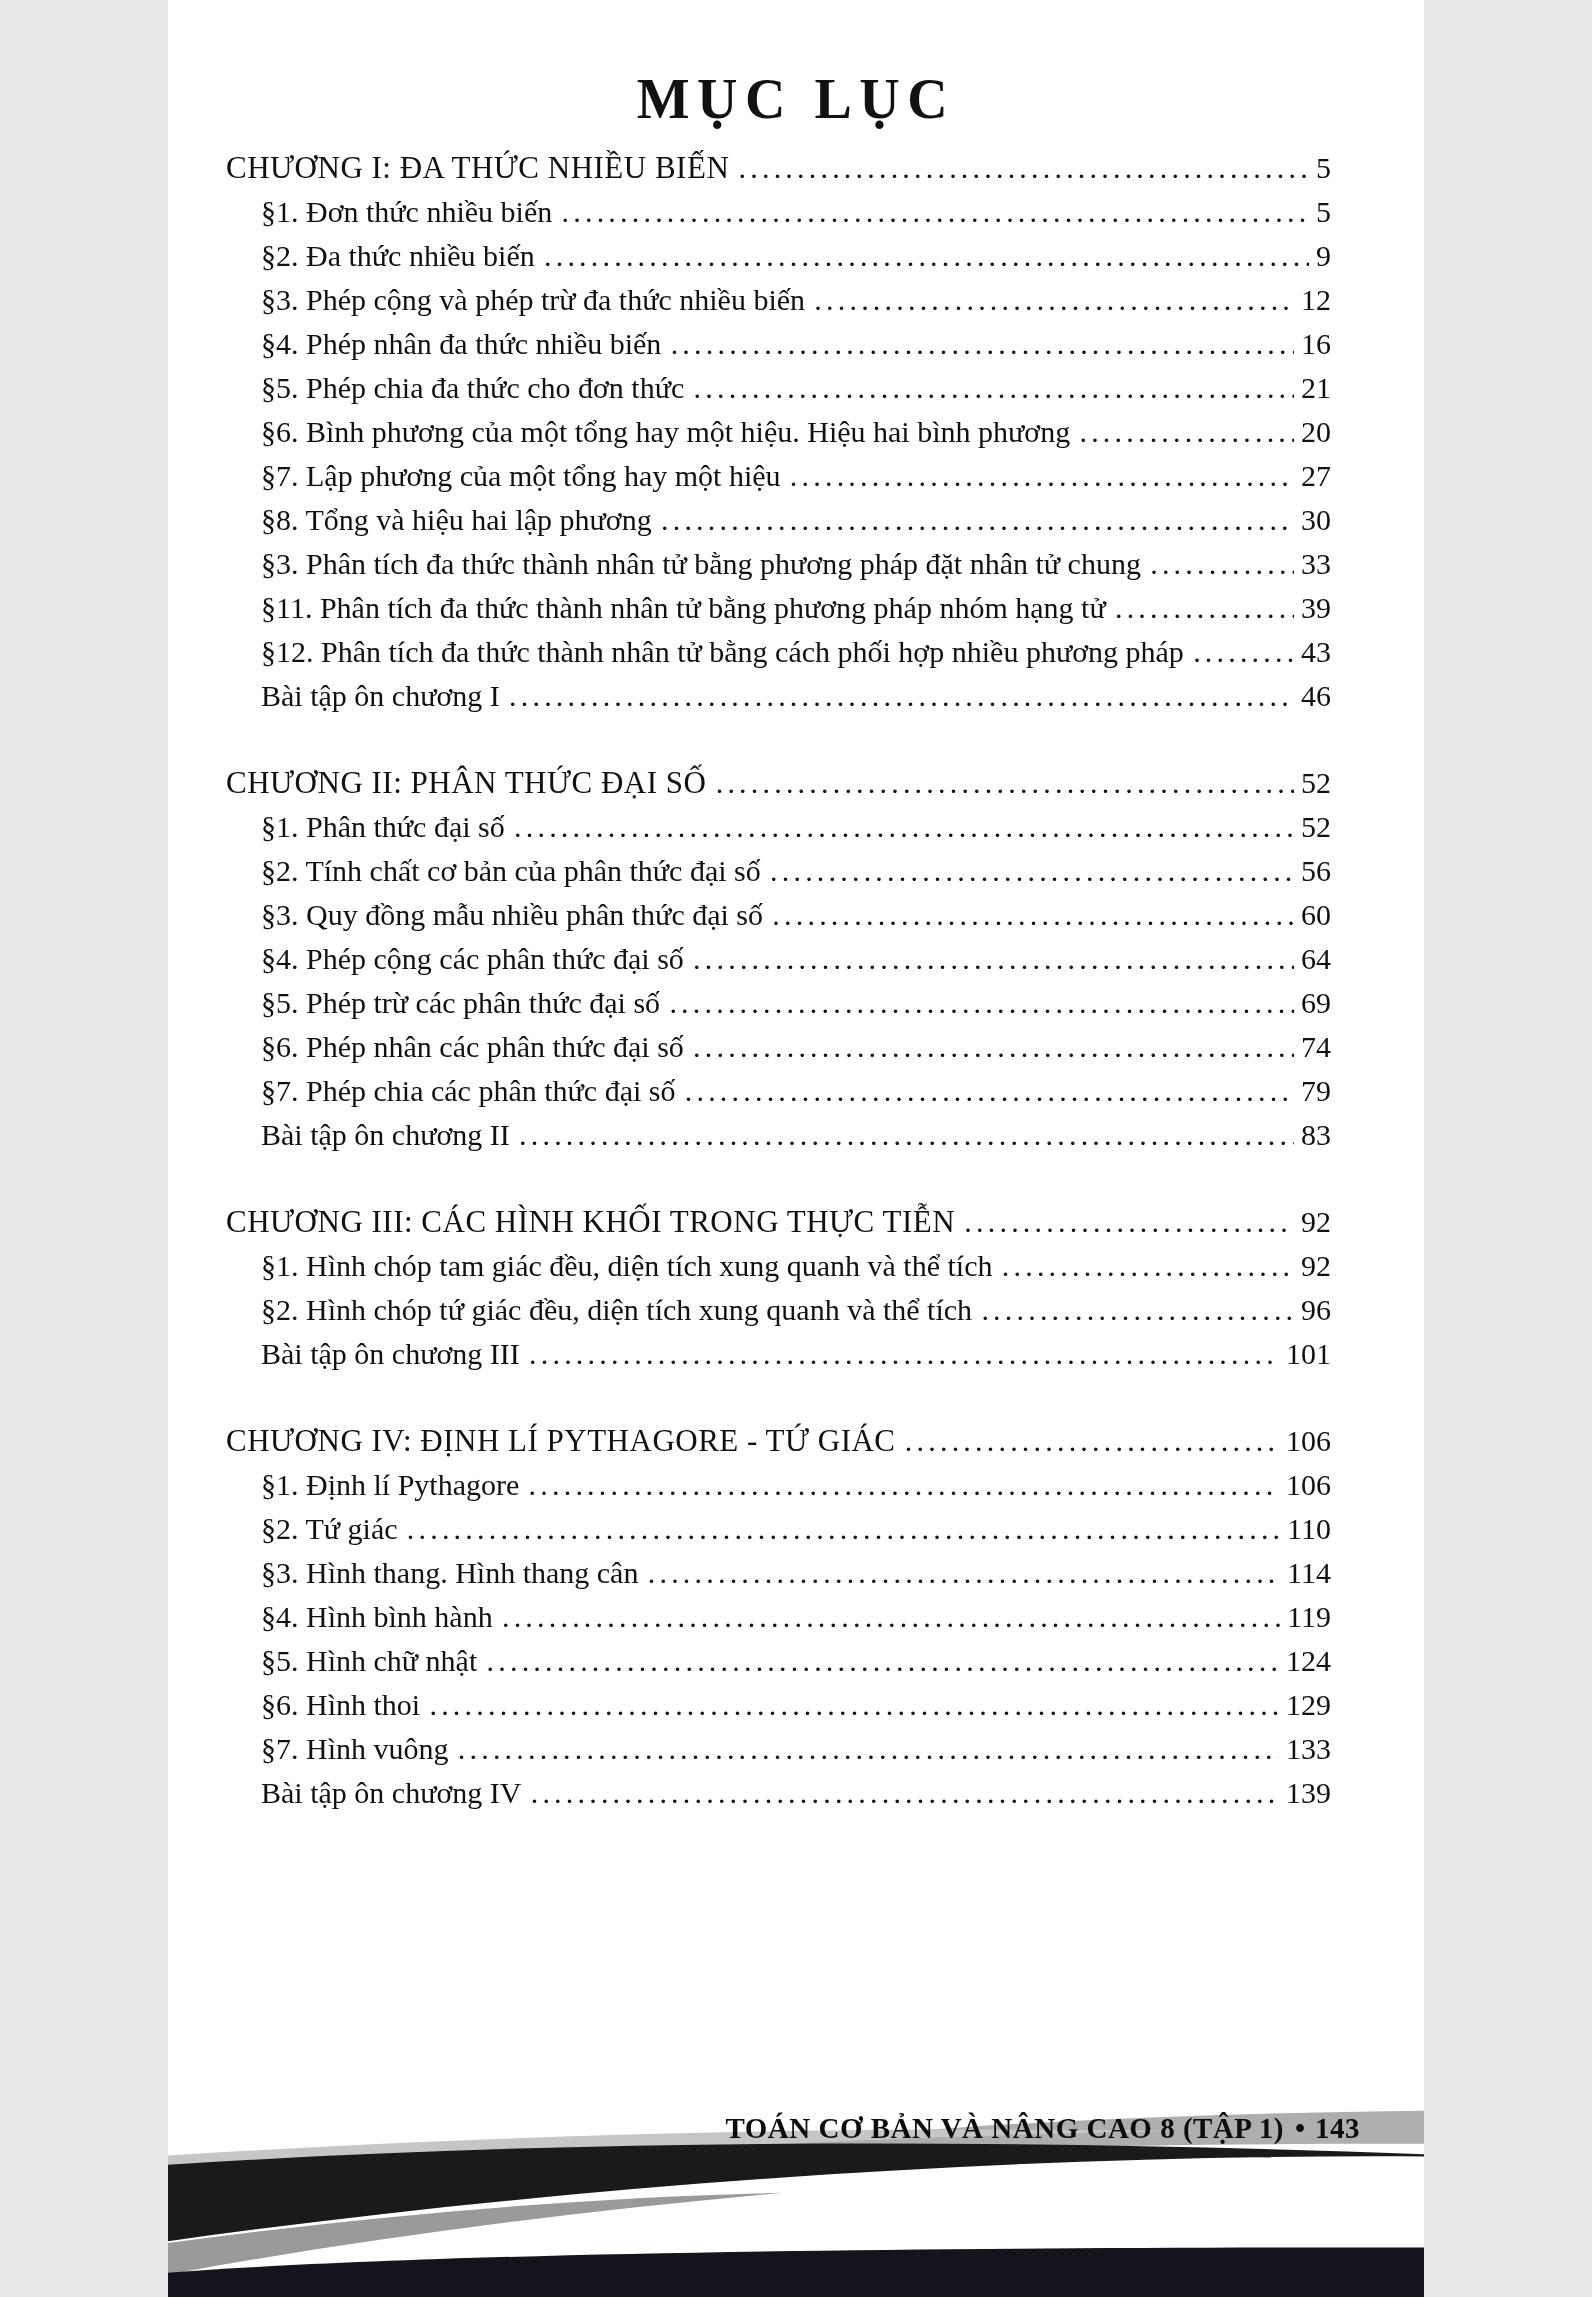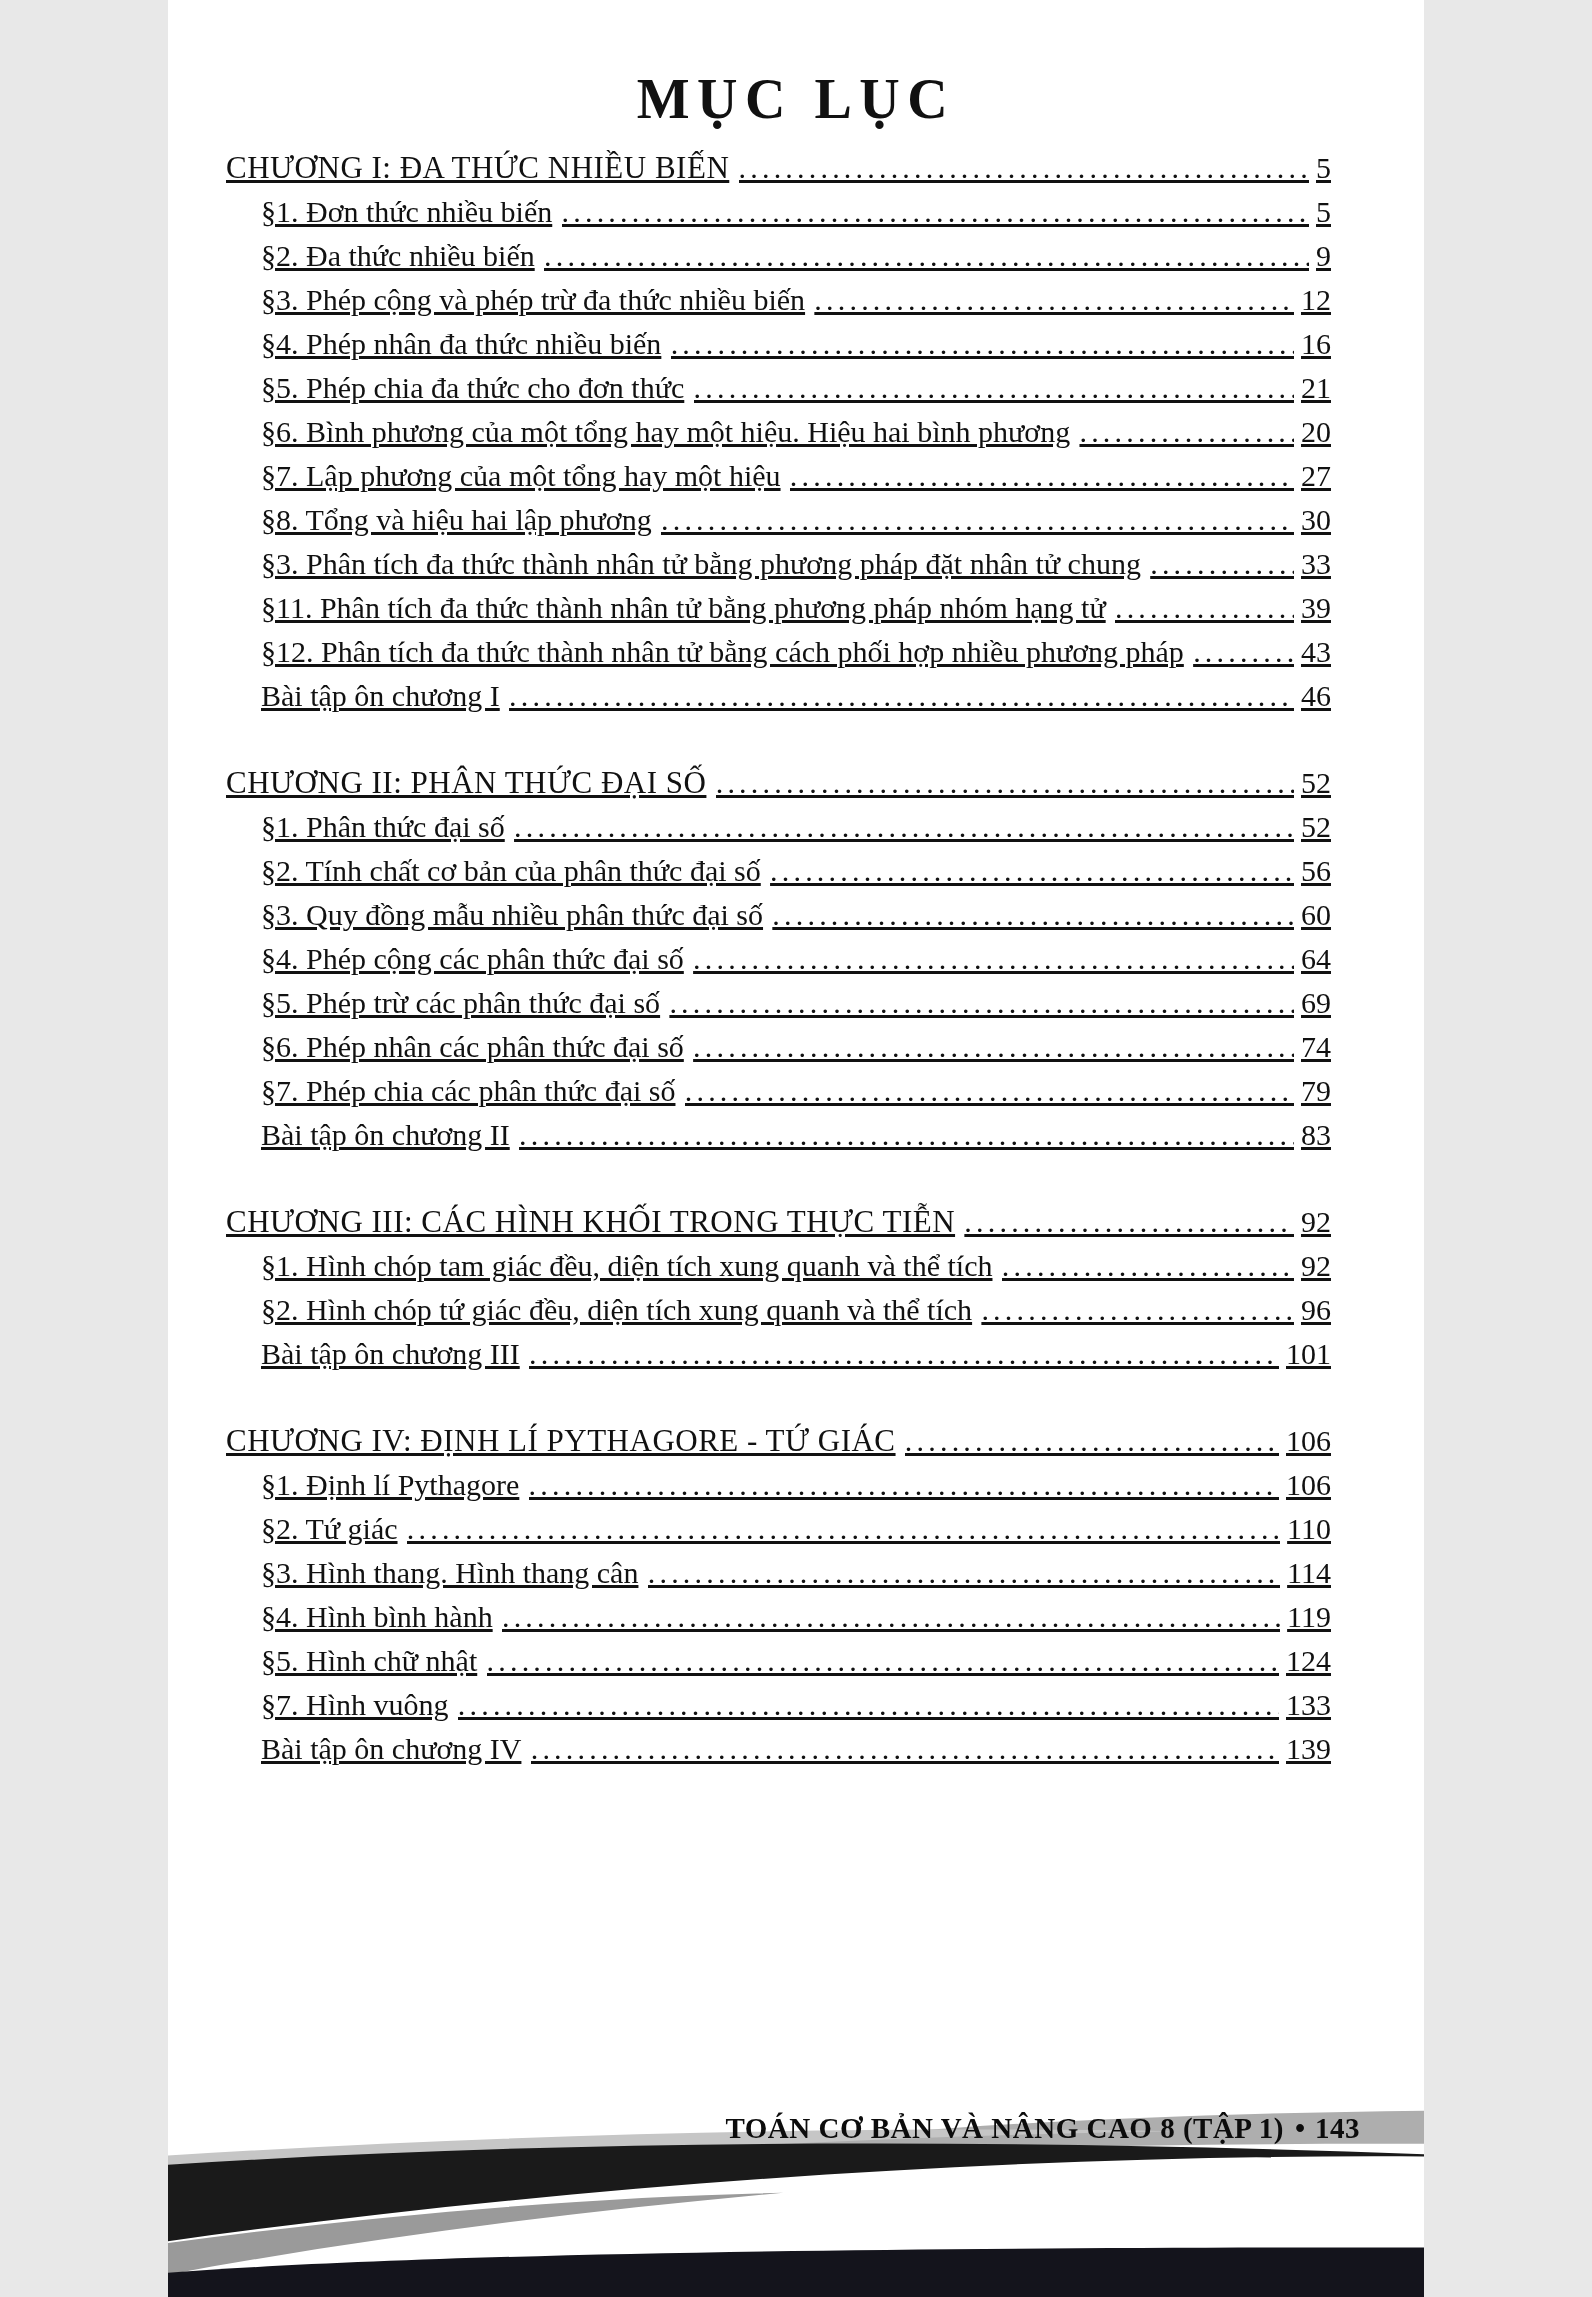--- a/index.html
+++ b/index.html
@@ -22,21 +22,20 @@
     text-align: center;
     font-size: 56px;
     font-weight: bold;
     letter-spacing: 7.5px;
   }
   .toc {
     margin: 0 93px 0 58px;
     font-size: 30px;
     position: relative;
     z-index: 1;
-    text-decoration: underline;
   }
   .chapter + .chapter { margin-top: 43px; }
   .row {
     display: flex;
     align-items: baseline;
     line-height: 44px;
     white-space: nowrap;
   }
   .chapter-row .label {
     letter-spacing: 0.5px;
@@ -251,20 +250,25 @@
           <span class="label">§4. Hình bình hành</span>
           <span class="dots"></span>
           <span class="pagenum">119</span>
         </div>
         <div class="row entry-row">
           <span class="label">§5. Hình chữ nhật</span>
           <span class="dots"></span>
           <span class="pagenum">124</span>
         </div>
         <div class="row entry-row">
+          <span class="label">§6. Hình thoi</span>
+          <span class="dots"></span>
+          <span class="pagenum">129</span>
+        </div>
+        <div class="row entry-row">
           <span class="label">§7. Hình vuông</span>
           <span class="dots"></span>
           <span class="pagenum">133</span>
         </div>
         <div class="row entry-row">
           <span class="label">Bài tập ôn chương IV</span>
           <span class="dots"></span>
           <span class="pagenum">139</span>
         </div>
       </section>

